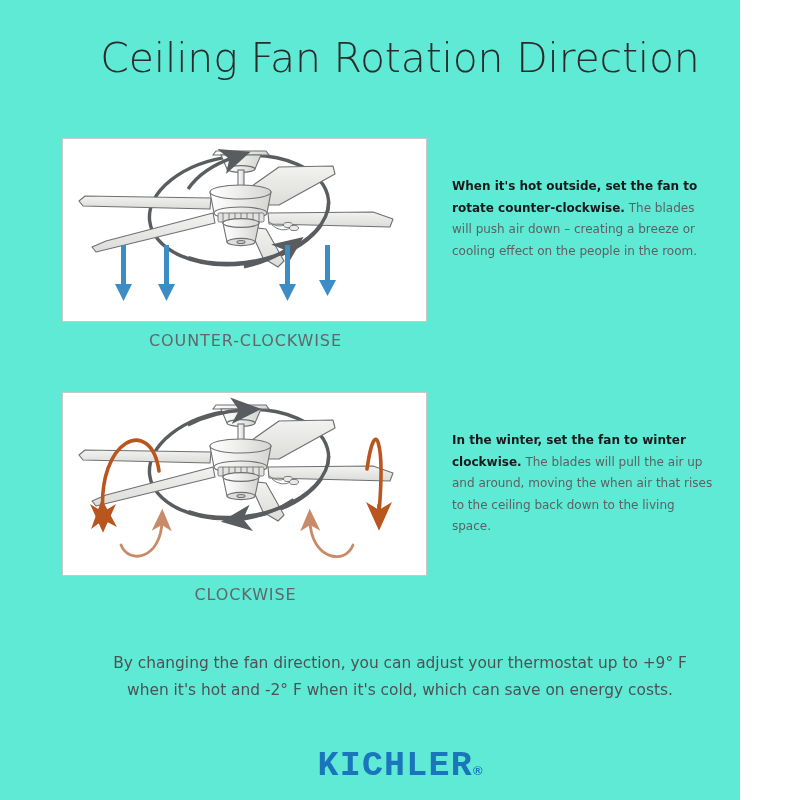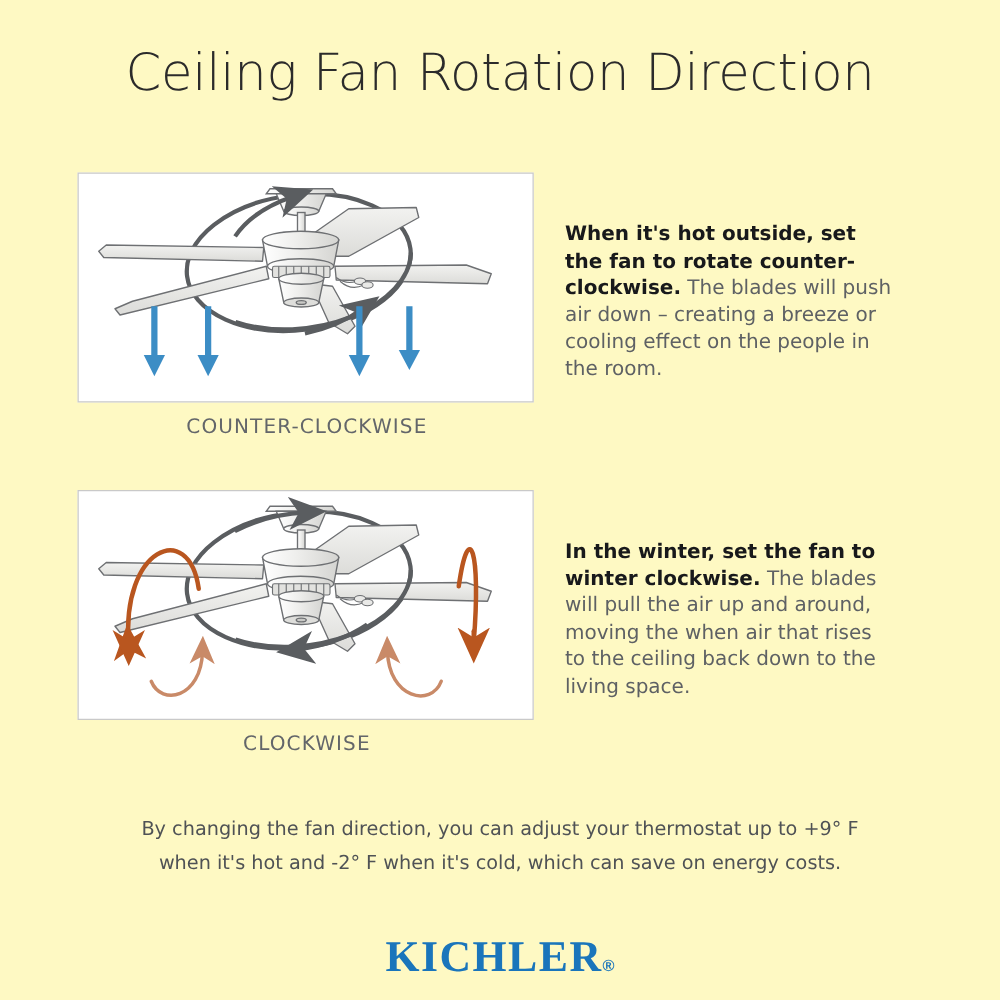--- a/index.html
+++ b/index.html
@@ -9,23 +9,23 @@
   }
   body {
     width: 800px;
     height: 800px;
     overflow: hidden;
     font-family: "Liberation Sans", sans-serif;
     -webkit-font-smoothing: antialiased;
   }
   .page {
     position: relative;
-    width: 800px;
+    width: 740px;
     height: 800px;
-    background: #fef9c3;
+    background: #5eead4;
   }
 
   
   .title {
     position: absolute;
     left: 0;
     top: 34px;
     width: 800px;
     text-align: center;
     font-family: "DejaVu Sans", sans-serif;
@@ -70,21 +70,21 @@
     color: #63666a;
   }
 
   
   .copy {
     position: absolute;
     left: 452px;
     top: 38px;
     width: 262px;
     font-family: "DejaVu Sans", sans-serif;
-    font-size: 16px;
+    font-size: 12px;
     line-height: 21.5px;
     color: #5e6164;
     font-weight: 400;
   }
   .copy .lead {
     color: #18191b;
     font-weight: 700;
   }
 
   
@@ -103,21 +103,21 @@
 
   
   .logo {
     position: absolute;
     left: 0;
     top: 746px;
     width: 800px;
     text-align: center;
   }
   .logo-word {
-    font-family: Liberation Serif, serif;
+    font-family: Liberation Mono, monospace;
     font-size: 35px;
     font-weight: 700;
     letter-spacing: 1.2px;
     color: #1a75bb;
     display: inline-block;
   }
   .logo-reg {
     font-size: 13px;
     font-weight: 700;
     vertical-align: baseline;

